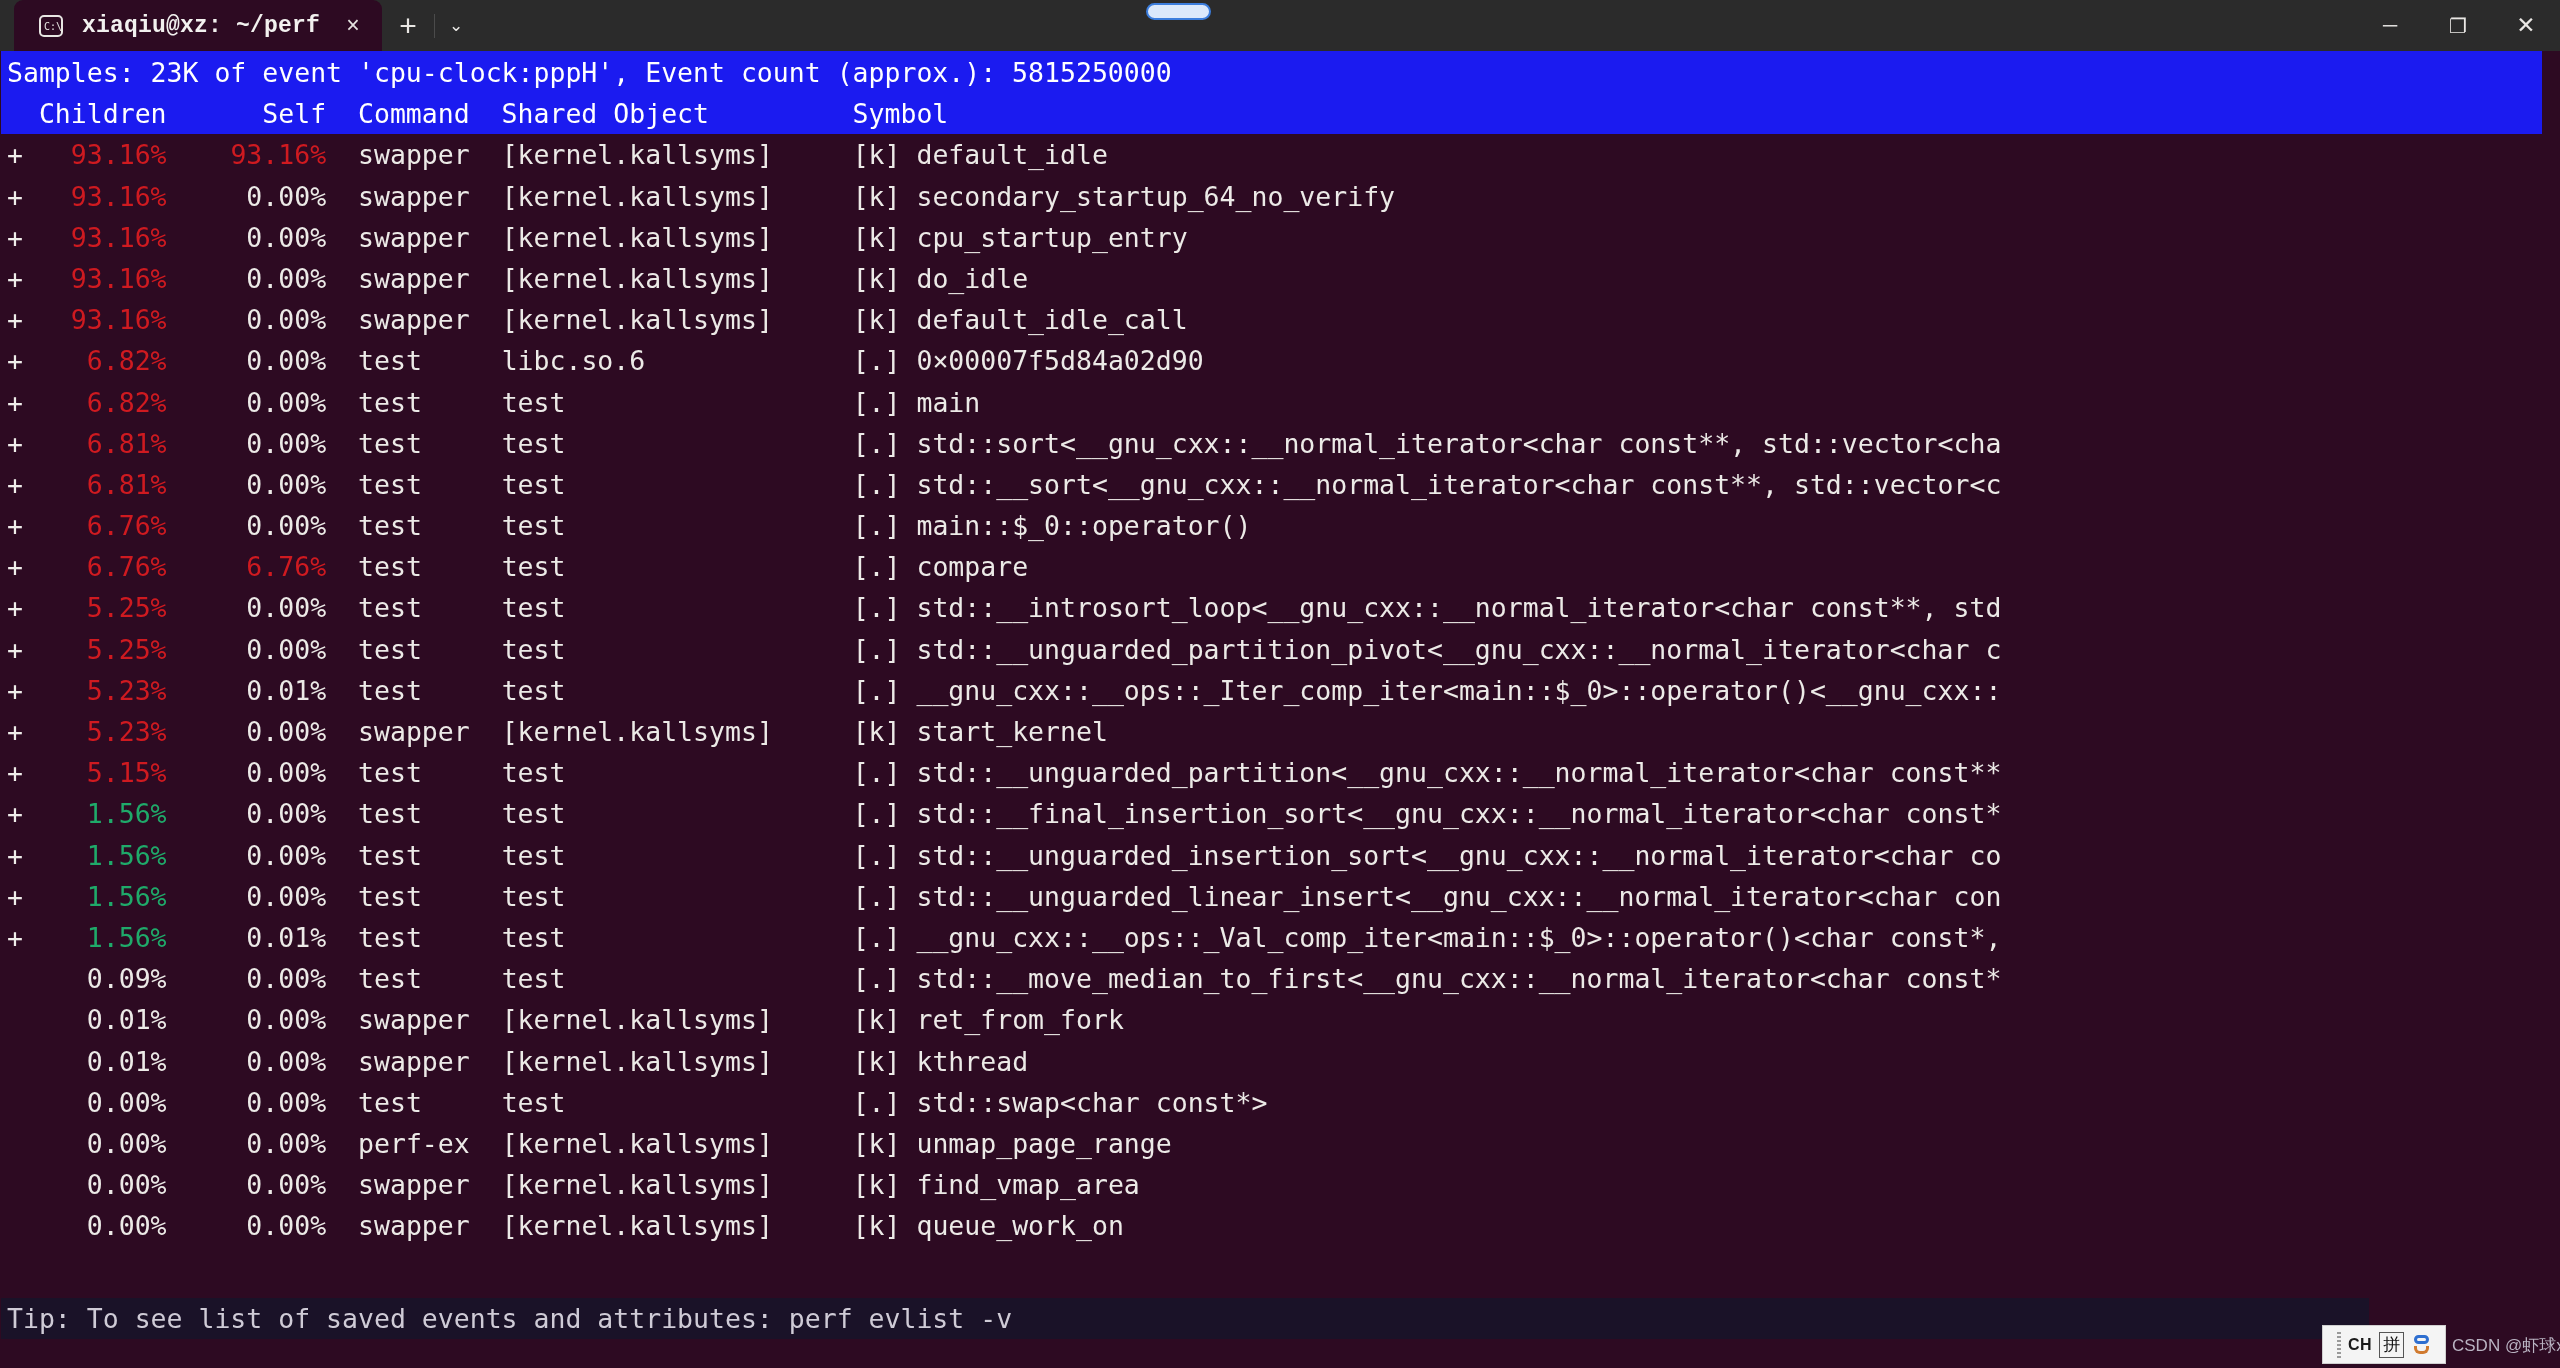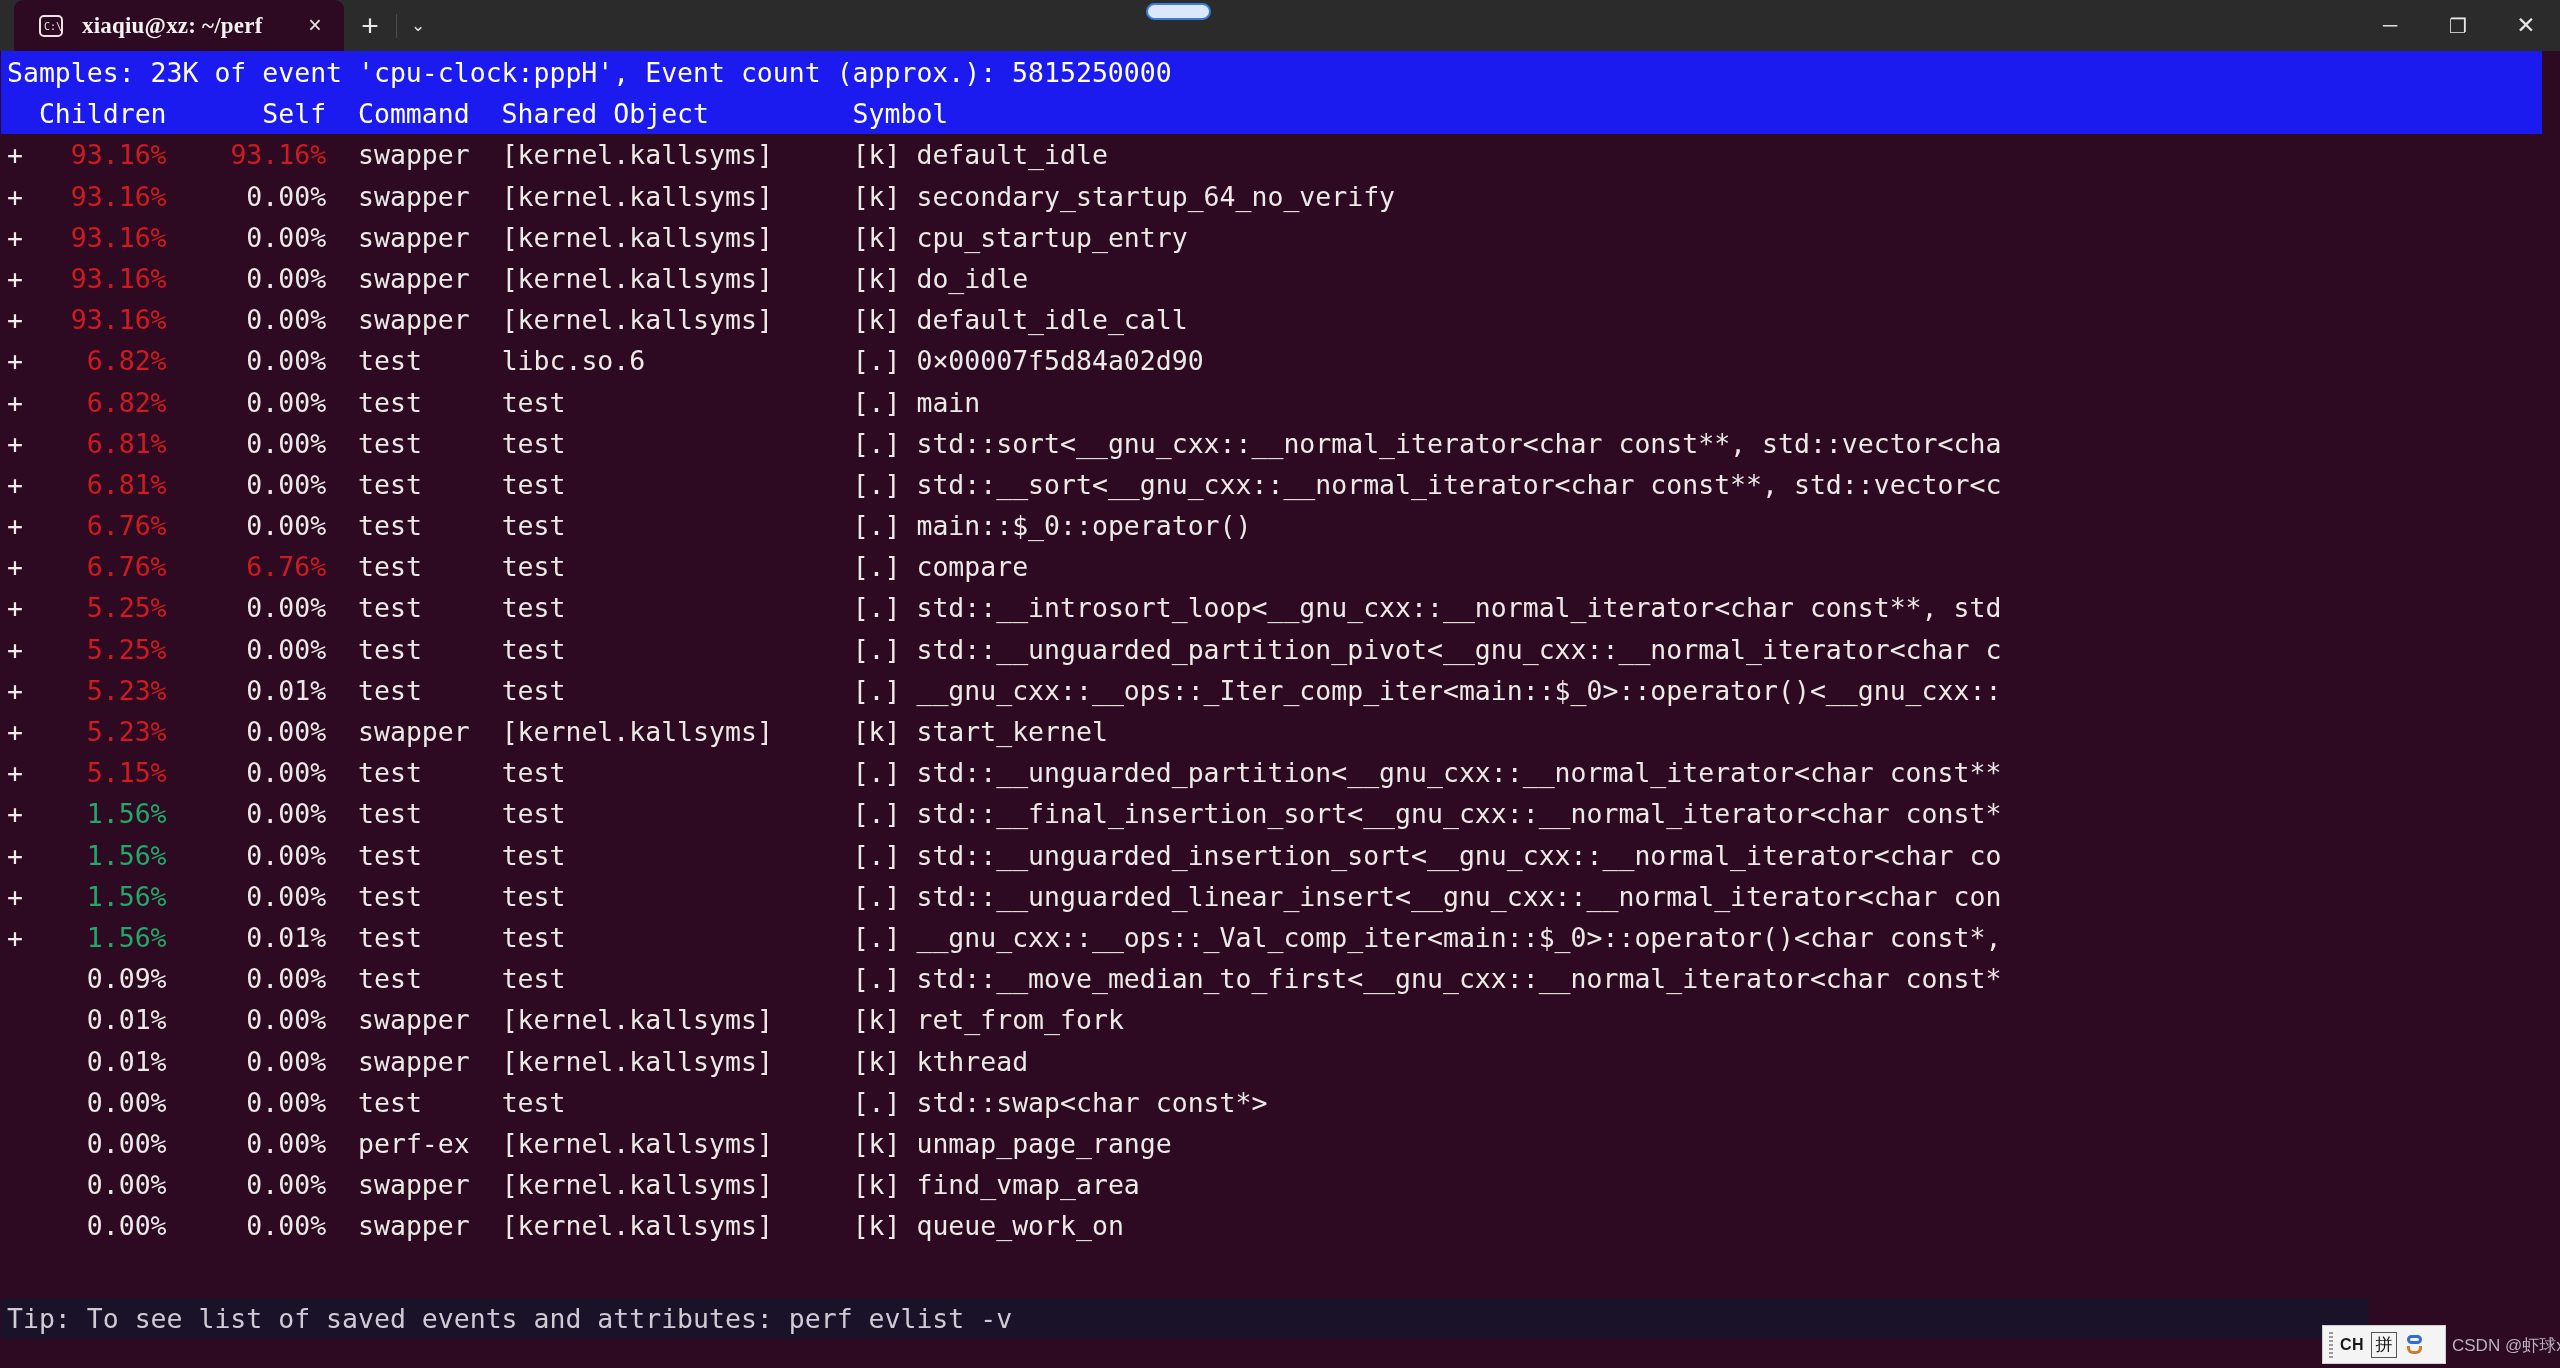--- a/index.html
+++ b/index.html
@@ -31,21 +31,21 @@
     gap: 16px;
   }
   .tab-ico {
     width: 30px; height: 30px;
     display: flex; align-items: center; justify-content: center;
     color: #e8e6e3;
   }
   .tab-ico svg { display:block; }
   .tab-title {
     color: #f2f1ef;
-    font-family: Liberation Serif, serif;
+    font-family: Liberation Mono, monospace;
     font-size: 23px;
     font-weight: 600;
     letter-spacing: 0.2px;
     white-space: nowrap;
     flex: 1;
   }
   .tab-close {
     width: 34px; height: 34px;
     display:flex; align-items:center; justify-content:center;
     color: #e5e3e0; font-size: 23px;
@@ -139,21 +139,21 @@
   }
 
   
   .ime {
     position: absolute;
     left: 2322px; top: 1325px;
     width: 124px; height: 39px;
     background: #f4f4f4;
     border: 1px solid #cfcfcf;
     display: flex; align-items: center;
-    gap: 7px; padding: 0 6px;
+    gap: 7px; padding: 0 14px;
     font-family: "Liberation Sans", sans-serif;
   }
   .ime-grip {
     width: 4px; height: 26px;
     background:
       repeating-linear-gradient(to bottom, #9a9a9a 0 2px, transparent 2px 4px);
   }
   .ime-ch { font-size: 16px; color: #1a1a1a; font-weight: 700; letter-spacing: 0.5px; }
   .ime-pin {
     width: 26px; height: 26px;

